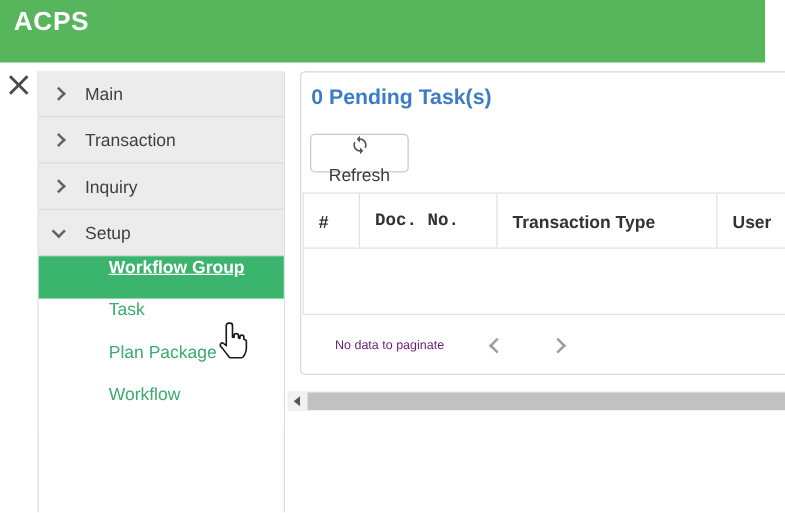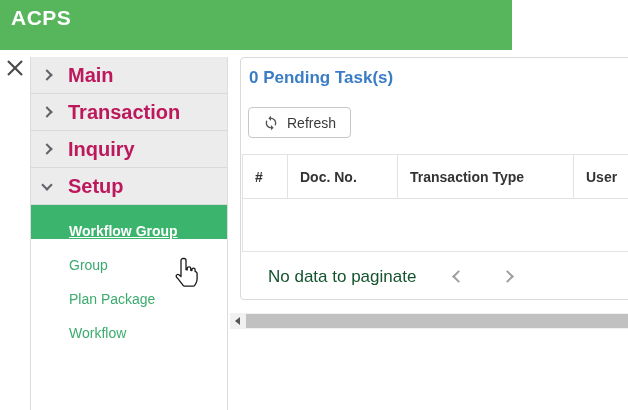--- a/index.html
+++ b/index.html
@@ -1,68 +1,68 @@
 <!DOCTYPE html>
 <html><head>
 <meta charset="utf-8">
 <style>
   * { margin:0; padding:0; box-sizing:border-box; }
   html,body { width:628px; height:410px; overflow:hidden; background:#fff;
               font-family:"Liberation Sans", sans-serif; position:relative; }
 
   
-  .app-header { position:absolute; left:0; top:0; width:512px; height:50px;
+  .app-header { position:absolute; left:0; top:0; width:612px; height:50px;
                 background:#57b55c; color:#fff; }
   .app-title { position:absolute; left:11px; top:6px; font-size:21px; font-weight:bold;
                letter-spacing:0.5px; }
 
   
   .close-btn { position:absolute; left:2px; top:57px; width:26px; height:26px;
                display:flex; align-items:center; justify-content:center; cursor:pointer; }
 
   
   .sidebar { position:absolute; left:30px; top:57px; width:198px; height:353px;
              background:#fff; border-left:1px solid #dcdcdc; border-right:1px solid #dcdcdc; }
   .acc-item { height:37px; background:#ececec; border-bottom:1px solid #d9d9d9;
               display:flex; align-items:center; padding-left:12px; cursor:pointer; }
-  .acc-label { font-size:20px; color:#be185d; margin-left:17px;font-weight:bold; }
+  .acc-label { font-size:14px; color:#404040; margin-left:17px; }
   .chev { width:8px; height:8px; border-right:2px solid #5f6368; border-bottom:2px solid #5f6368;
           display:inline-block; flex:0 0 auto; }
   .chev.right { transform:rotate(-45deg); }
   .chev.down  { transform:rotate(45deg); margin-top:-3px; }
 
-  .sub-item { height:34px; background:#fff; display:flex; align-items:flex-end;
-              padding-left:38px; cursor:pointer; }
+  .sub-item { height:34px; background:#fff; display:flex; align-items:flex-start;
+              padding-left:56px; cursor:pointer; }
   .sub-label { font-size:14px; color:#3cab6e; }
   .sub-item.selected { background:#3bb46d; }
   .sub-item.selected .sub-label { color:#fff; font-weight:bold; text-decoration:underline; }
 
   
   .main-card { position:absolute; left:240px; top:57px; width:400px; height:243px;
                background:#fff; border:1px solid #d9d9d9; border-radius:4px; }
   .panel-title { font-size:17px; font-weight:bold; color:#3b7dc4; margin:10px 0 0 8px; }
   .refresh-btn { margin:19px 0 0 7px; height:31px; padding:0 14px; background:#fff;
                  border:1px solid #c8c8c8; border-radius:4px; display:inline-flex;
                  align-items:center; gap:8px; font-size:14px; color:#3a3a3a; cursor:pointer;
-                 font-family:"Liberation Sans", sans-serif; }
+                 font-family:"Liberation Sans", sans-serif;flex-direction:column; }
   .refresh-icon { display:inline-flex; }
 
   .ptable { margin-top:16px; border-top:1px solid #e2e2e2; border-left:1px solid #e2e2e2;
             margin-left:1px; }
   .thead { display:flex; height:44px; border-bottom:1px solid #e2e2e2; align-items:center; }
   .th { font-size:14px; font-weight:bold; color:#333; padding-left:12px; height:100%;
         display:flex; align-items:center; }
   .th.c0 { width:45px; border-right:1px solid #e2e2e2; }
-  .th.c1 { width:110px; border-right:1px solid #e2e2e2; }
+  .th.c1 { width:110px; border-right:1px solid #e2e2e2;font-family:Liberation Mono, monospace; }
   .th.c2 { width:176px; border-right:1px solid #e2e2e2; }
   .th.c3 { flex:1; }
   .empty-row { height:53px; border-bottom:1px solid #e2e2e2; }
 
   .pagination { height:49px; display:flex; align-items:center; padding-left:27px; }
-  .empty-text { font-size:17px; color:#14532d; }
+  .empty-text { font-size:10px; color:#701a75; }
   .pg-btn { background:none; border:none; margin-left:36px; cursor:pointer; padding:2px; }
   .pg-chev { width:9px; height:9px; border-right:2px solid #9e9e9e; border-bottom:2px solid #9e9e9e;
              display:inline-block; }
   .pg-chev.left  { transform:rotate(135deg); }
   .pg-chev.right { transform:rotate(-45deg); }
 
   
   .hscroll { position:absolute; left:230px; top:313px; width:398px; height:16px;
              background:#f1f1f1; }
   .hscroll-arrow { position:absolute; left:0; top:0; width:14px; height:16px;
@@ -106,21 +106,21 @@
   </div>
   <div class="acc-item">
     <span class="chev down"></span>
     <span class="acc-label">Setup</span>
   </div>
 
   <div class="sub-item selected">
     <span class="sub-label">Workflow Group</span>
   </div>
   <div class="sub-item">
-    <span class="sub-label">Group</span>
+    <span class="sub-label">Task</span>
   </div>
   <div class="sub-item">
     <span class="sub-label">Plan Package</span>
   </div>
   <div class="sub-item">
     <span class="sub-label">Workflow</span>
   </div>
 </nav>
 
 <section class="main-card">

